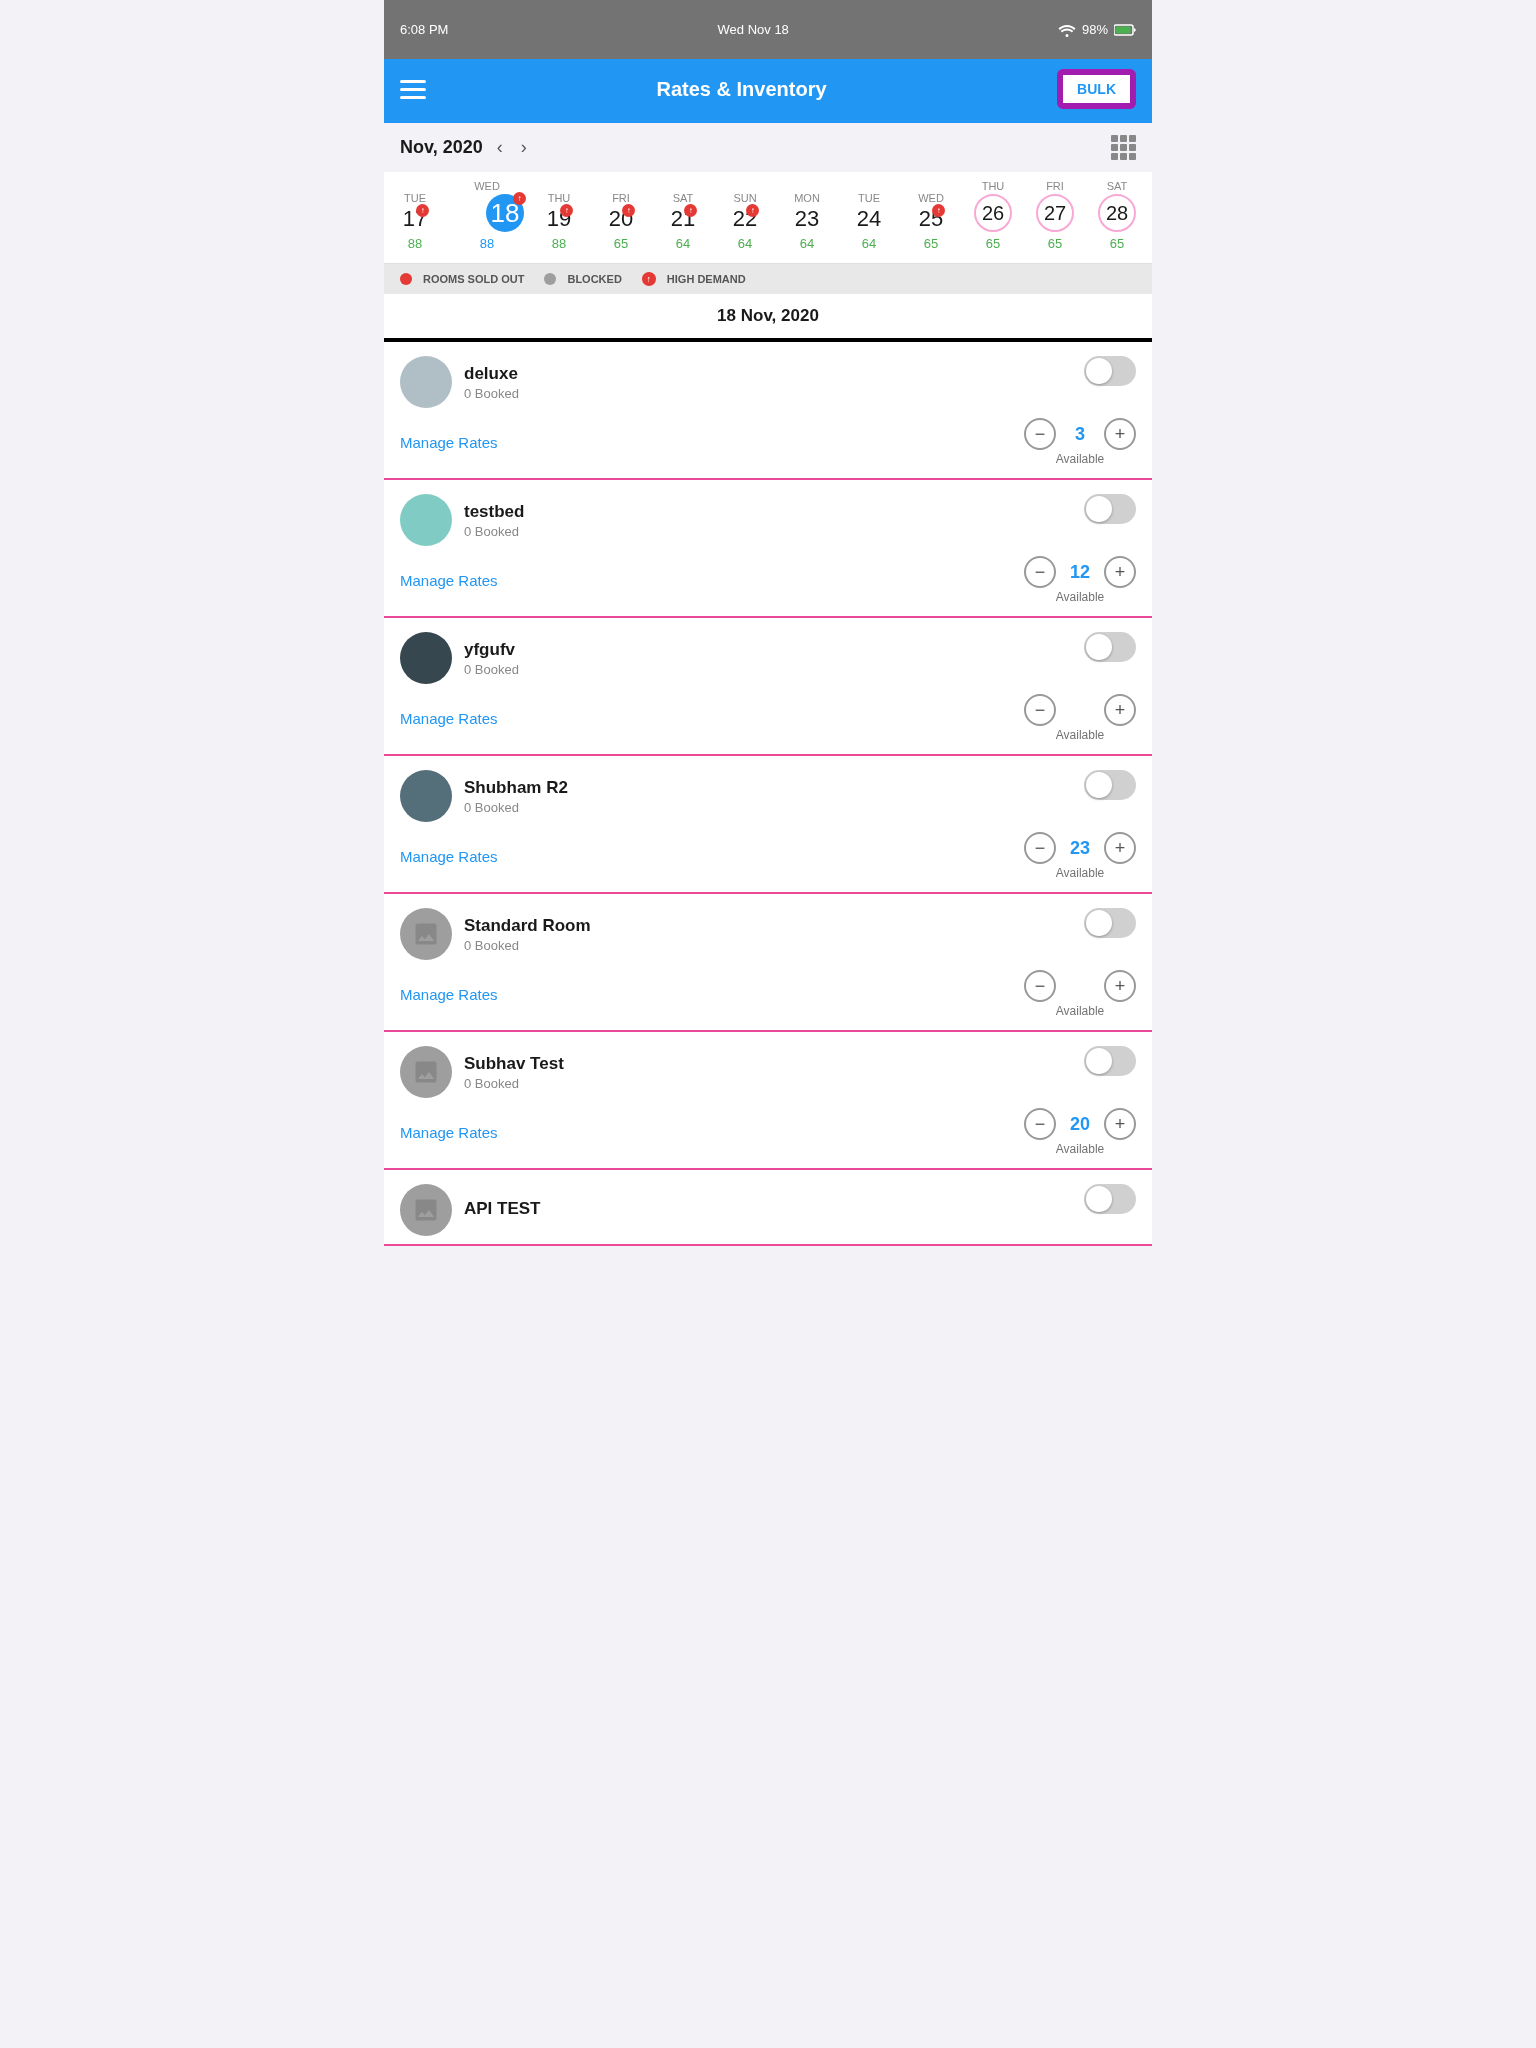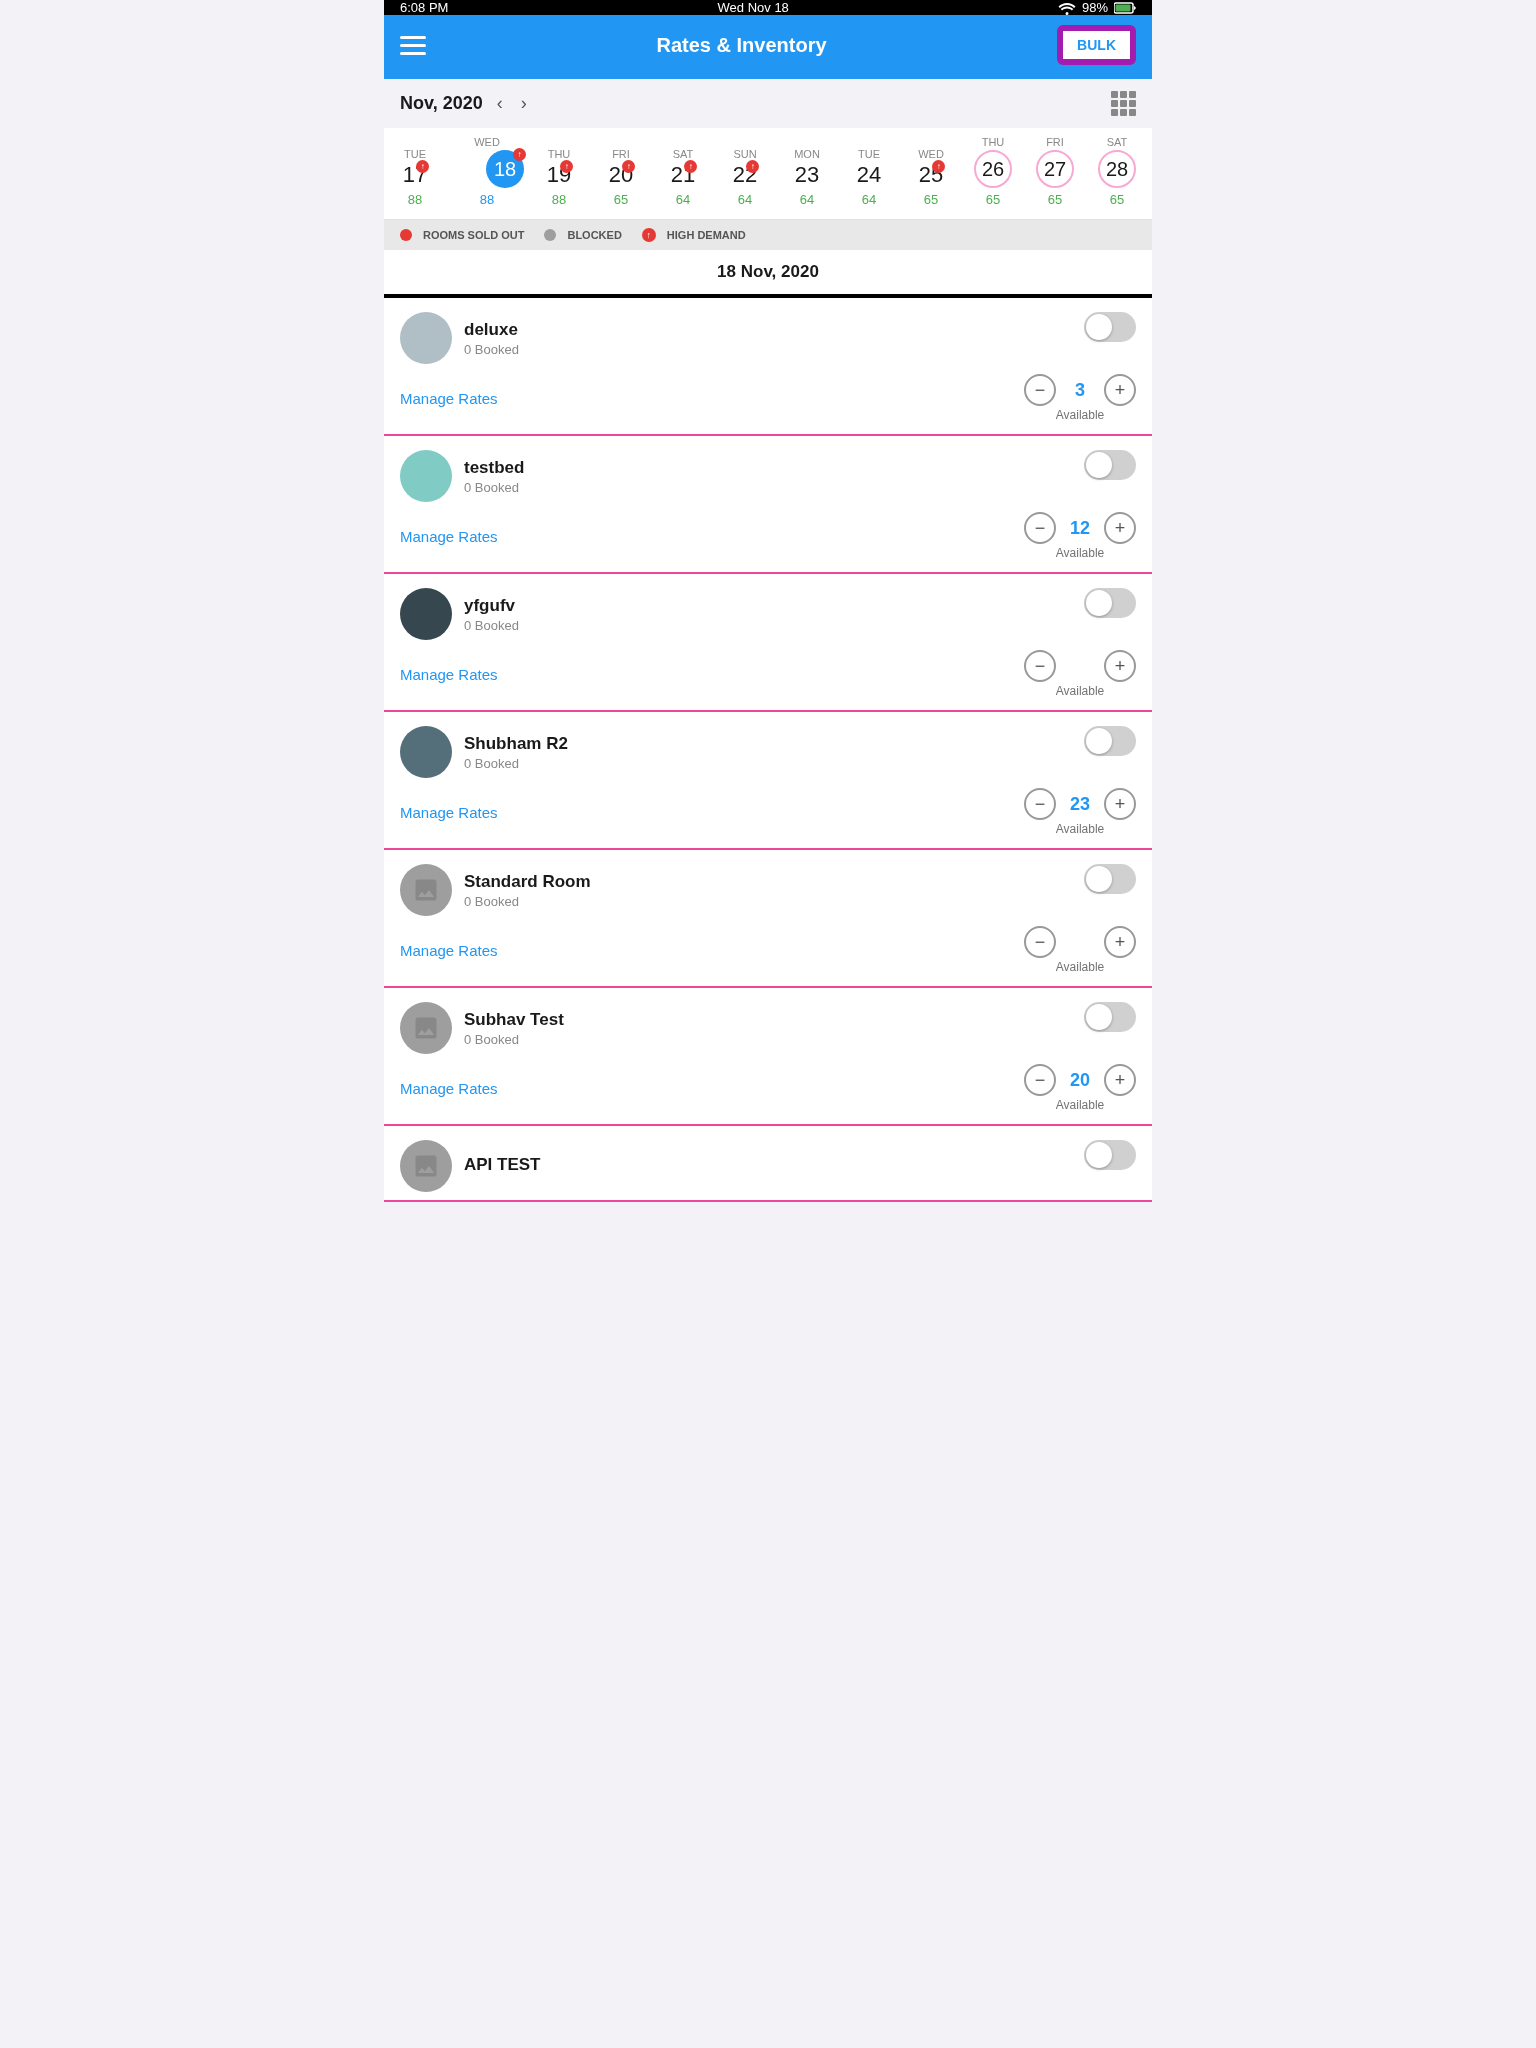--- a/index.html
+++ b/index.html
@@ -7,26 +7,26 @@
     body {
       font-family: -apple-system, BlinkMacSystemFont, 'Segoe UI', sans-serif;
       background: #f2f2f7;
       width: 768px;
       margin: 0 auto;
       min-height: 1024px;
     }
 
     
     .status-bar {
-      background: #000000;
+      background: #737373;
       color: white;
       display: flex;
       justify-content: space-between;
       align-items: center;
-      padding: 0 16px;
+      padding: 22px 16px;
       font-size: 13px;
       font-weight: 500;
     }
     .status-bar-right {
       display: flex;
       align-items: center;
       gap: 6px;
     }
 
     
@@ -141,21 +141,21 @@
     }
     .cal-day-num.today-circle {
       background: #2196f3;
       color: white;
       border-radius: 50%;
       width: 38px;
       height: 38px;
       display: flex;
       align-items: center;
       justify-content: center;
-      font-size: 20px;
+      font-size: 26px;
       margin-left: 36px;
     }
     .cal-day-num.circle-outline {
       border: 2px solid #f9a8d4;
       border-radius: 50%;
       width: 38px;
       height: 38px;
       display: flex;
       align-items: center;
       justify-content: center;

